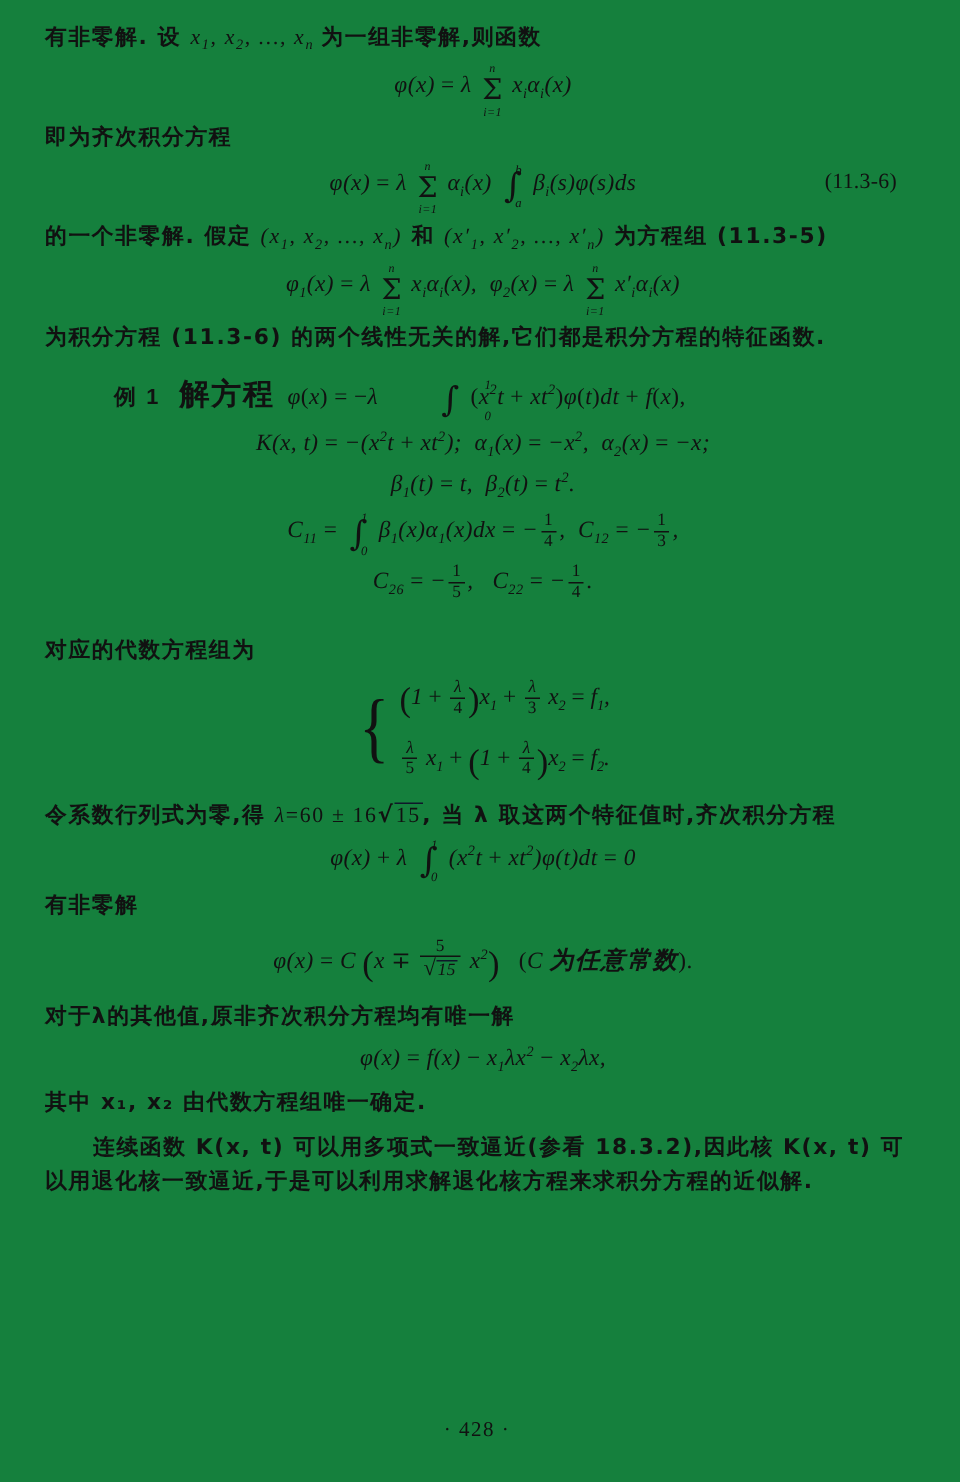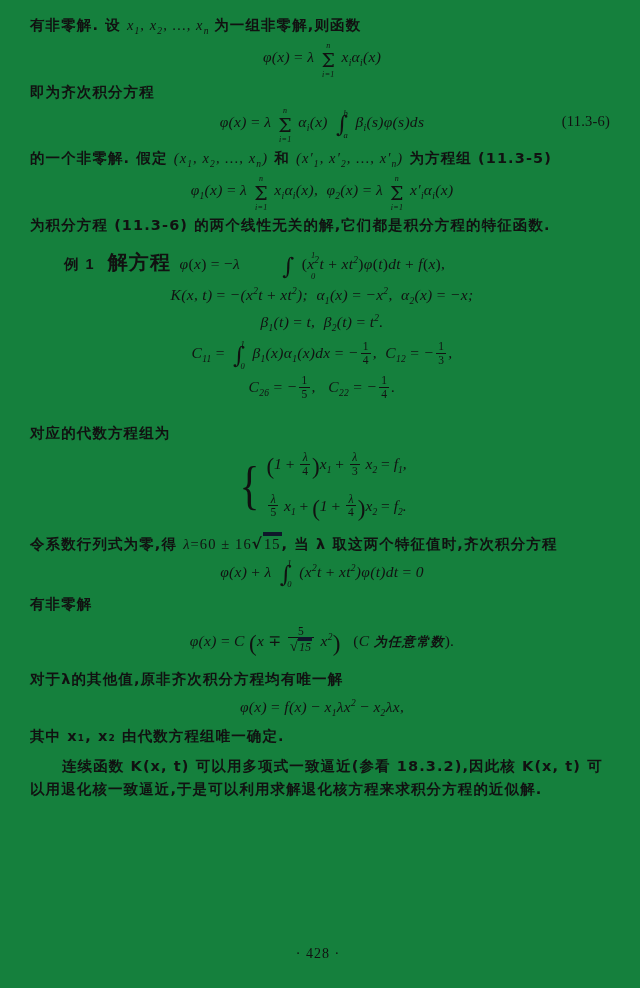--- a/index.html
+++ b/index.html
@@ -37,21 +37,21 @@
     font-family: "Liberation Serif", serif;
     font-style: italic;
     font-size: 15.5px;
     margin: 9px 0 11px 0;
     position: relative;
     letter-spacing: 0.3px;
   }
   .formula.tight { margin: 5px 0 7px 0; }
   .tag {
     position: absolute;
-    right: 4px;
+    right: 16px;
     font-style: normal;
     font-family: "Liberation Serif", serif;
     font-size: 14.5px;
     letter-spacing: 0.2px;
   }
   .mi { font-style: italic; }
   .up { font-style: normal; }
   sub, sup {
     font-size: 9.5px;
     font-style: italic;
@@ -117,21 +117,21 @@
     font-style: normal;
     vertical-align: -0.22em;
     font-family: "Liberation Serif", serif;
   }
   .sqrt {
     display: inline-block;
     font-style: normal;
   }
   .sqrt .rad { font-size: 15px; }
   .sqrt .arg {
-    border-top: 4px solid #0f172a;
+    border-top: 1px solid #0f172a;
     padding: 0 1px;
     font-style: italic;
     text-align: right;
   }
   .brace-sys {
     display: flex;
     align-items: center;
     justify-content: center;
     margin: 6px 0 10px 0;
   }
@@ -184,20 +184,21 @@
   .mixed .up {
     font-family: "Liberation Serif", serif;
     font-weight: normal;
     font-style: normal;
   }
   .ex-label {
     font-family: Liberation Sans, sans-serif;
     font-weight: 700;
     letter-spacing: 1.5px;
     font-size: 14.5px;
+    margin-left: 12px;
   }
   .ex-line {
     font-size: 15.5px;
     font-style: italic;
     margin: 7px 0;
     text-align: center;
     letter-spacing: 0.3px;
   }
   .ex-first {
     margin: 12px 0 8px 0;
@@ -332,21 +333,21 @@
     (<span class="mi">x</span><sup>2</sup><span class="mi">t</span> <span class="up">+</span> <span class="mi">xt</span><sup>2</sup>)<span class="mi">φ</span>(<span class="mi">t</span>)<span class="mi">dt</span> <span class="up">=</span> 0
   </div>
 
   <p class="para">有非零解</p>
 
   <div class="formula">
     <span class="mi">φ</span>(<span class="mi">x</span>) <span class="up">=</span> <span class="mi">C</span>
     <span class="paren-big">(</span><span class="mi">x</span> <span class="up">∓</span>
     <span class="frac"><span class="num up">5</span><span class="den"><span class="sqrt"><span class="rad">√</span><span class="arg up">15</span></span></span></span>
     <span class="mi">x</span><sup>2</sup><span class="paren-big">)</span>
-    &nbsp;&nbsp;<span class="up">(</span><span class="mi">C</span> <span class="cn" style="font-size:13px;">为任意常数</span><span class="up">).</span>
+    &nbsp;&nbsp;<span class="up">(</span><span class="mi">C</span> <span class="cn" style="font-size:16px;">为任意常数</span><span class="up">).</span>
   </div>
 
   <p class="para">对于λ的其他值,原非齐次积分方程均有唯一解</p>
 
   <div class="formula tight">
     <span class="mi">φ</span>(<span class="mi">x</span>) <span class="up">=</span> <span class="mi">f</span>(<span class="mi">x</span>) <span class="up">−</span> <span class="mi">x</span><sub>1</sub><span class="mi">λx</span><sup>2</sup> <span class="up">−</span> <span class="mi">x</span><sub>2</sub><span class="mi">λx</span>,
   </div>
 
   <p class="mixed">
     <span>其中 x₁, x₂ 由代数方程组唯一确定.</span>

